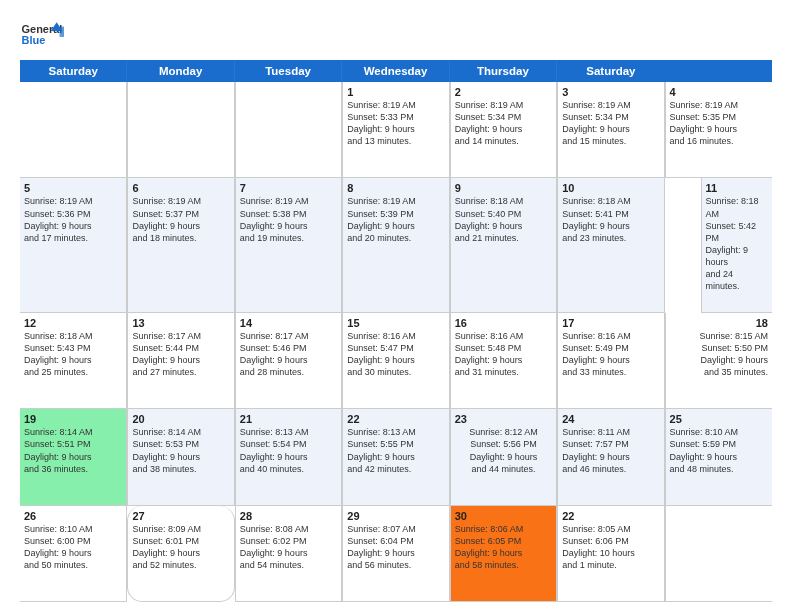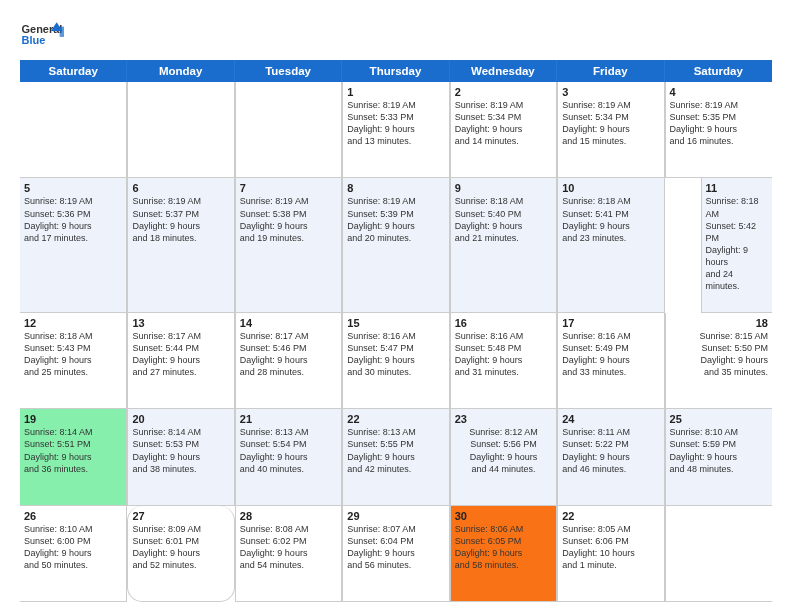--- a/index.html
+++ b/index.html
@@ -112,23 +112,22 @@
       <div class="month-title"></div>
       <div class="location"></div>
     </div>
   </div>
 
   <div class="calendar">
     <div class="cal-header">
     <div class="cal-header-cell">Saturday</div>
         <div class="cal-header-cell">Monday</div>
         <div class="cal-header-cell">Tuesday</div>
+        <div class="cal-header-cell">Wednesday</div>
         <div class="cal-header-cell">Thursday</div>
-        <div class="cal-header-cell">Wednesday</div>
-        <div class="cal-header-cell">Friday</div>
         <div class="cal-header-cell">Saturday</div>
       </div>
     <div class="cal-body">
     <div class="cal-cell" style="background: rgb(255, 255, 255); border-bottom: 1px solid rgb(204, 204, 204); border-right: 1px solid rgb(204, 204, 204); border-left: none;"></div>
         <div class="cal-cell" style="background: rgb(255, 255, 255); border-bottom: 1px solid rgb(204, 204, 204); border-left: 1px solid rgb(204, 204, 204); border-right: 1px solid rgb(204, 204, 204);"></div>
         <div class="cal-cell" style="background: rgb(255, 255, 255); border-bottom: 1px solid rgb(204, 204, 204); border-left: 1px solid rgb(204, 204, 204); border-right: 1px solid rgb(204, 204, 204);"></div>
         <div class="cal-cell" style="background: rgb(255, 255, 255); border-bottom: 1px solid rgb(204, 204, 204); border-left: 1px solid rgb(204, 204, 204); border-right: 1px solid rgb(204, 204, 204);">
           <span class="day-num">1</span>
           <div class="day-info" style="white-space: pre-line;">Sunrise: 8:19 AM
 Sunset: 5:33 PM
@@ -285,21 +284,21 @@
         <div class="cal-cell" style="background: rgb(238, 243, 251); border-bottom: 1px solid rgb(204, 204, 204); border-left: 1px solid rgb(204, 204, 204); border-right: 1px solid rgb(204, 204, 204);">
           <span class="day-num">23</span>
           <div class="day-info" style="white-space: pre-line; text-align: center;">Sunrise: 8:12 AM
 Sunset: 5:56 PM
 Daylight: 9 hours
 and 44 minutes.</div>
         </div>
         <div class="cal-cell" style="background: rgb(238, 243, 251); border-bottom: 1px solid rgb(204, 204, 204); border-left: 1px solid rgb(204, 204, 204); border-right: 1px solid rgb(204, 204, 204);">
           <span class="day-num">24</span>
           <div class="day-info" style="white-space: pre-line;">Sunrise: 8:11 AM
-Sunset: 5:22 PM
+Sunset: 7:57 PM
 Daylight: 9 hours
 and 46 minutes.</div>
         </div>
         <div class="cal-cell" style="background: rgb(238, 243, 251); border-bottom: 1px solid rgb(204, 204, 204); border-left: 1px solid rgb(204, 204, 204); border-right: none;">
           <span class="day-num">25</span>
           <div class="day-info" style="white-space: pre-line;">Sunrise: 8:10 AM
 Sunset: 5:59 PM
 Daylight: 9 hours
 and 48 minutes.</div>
         </div>

